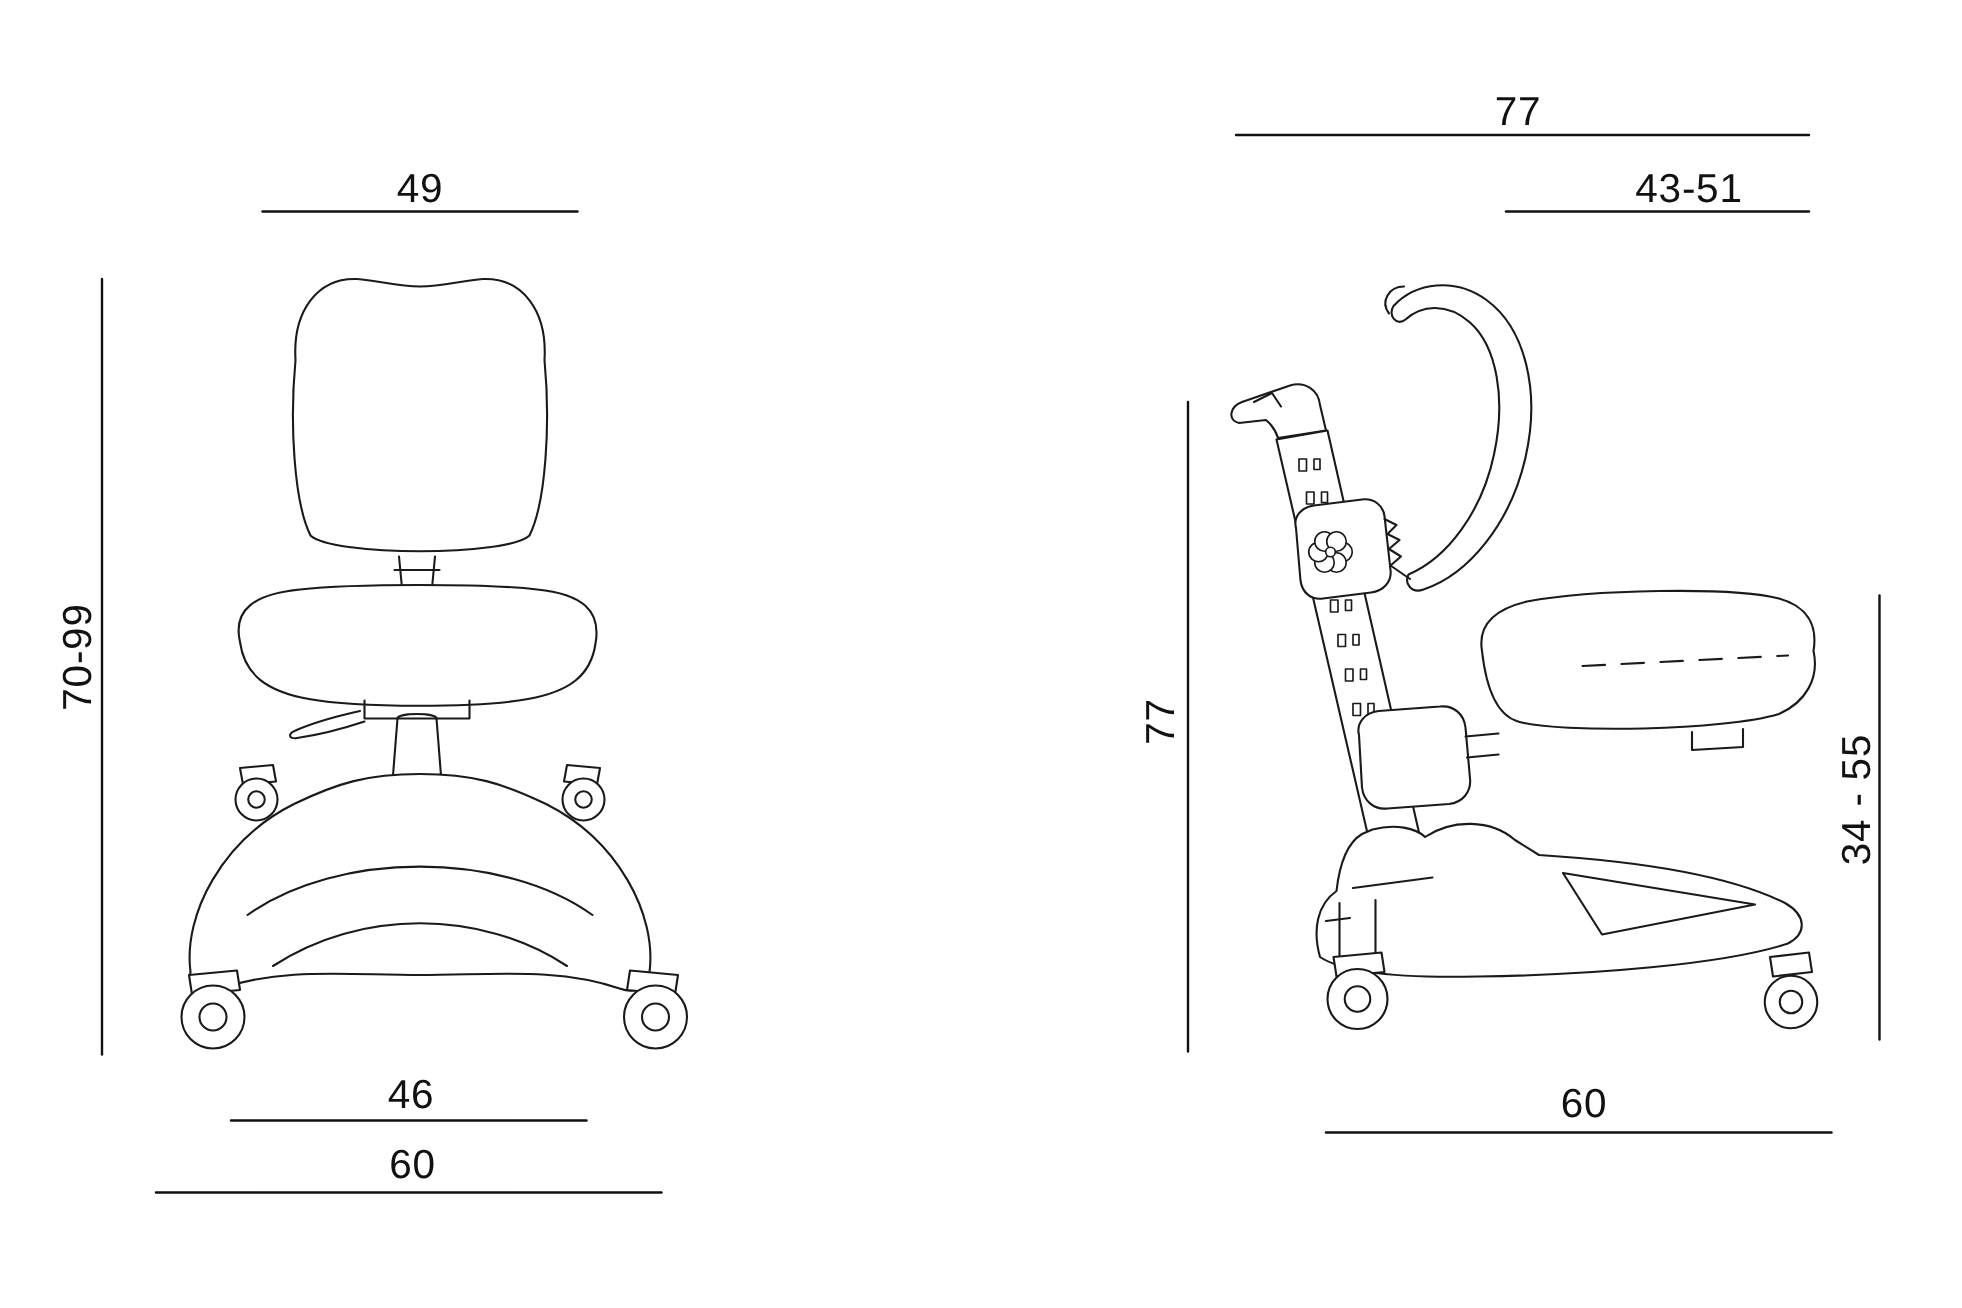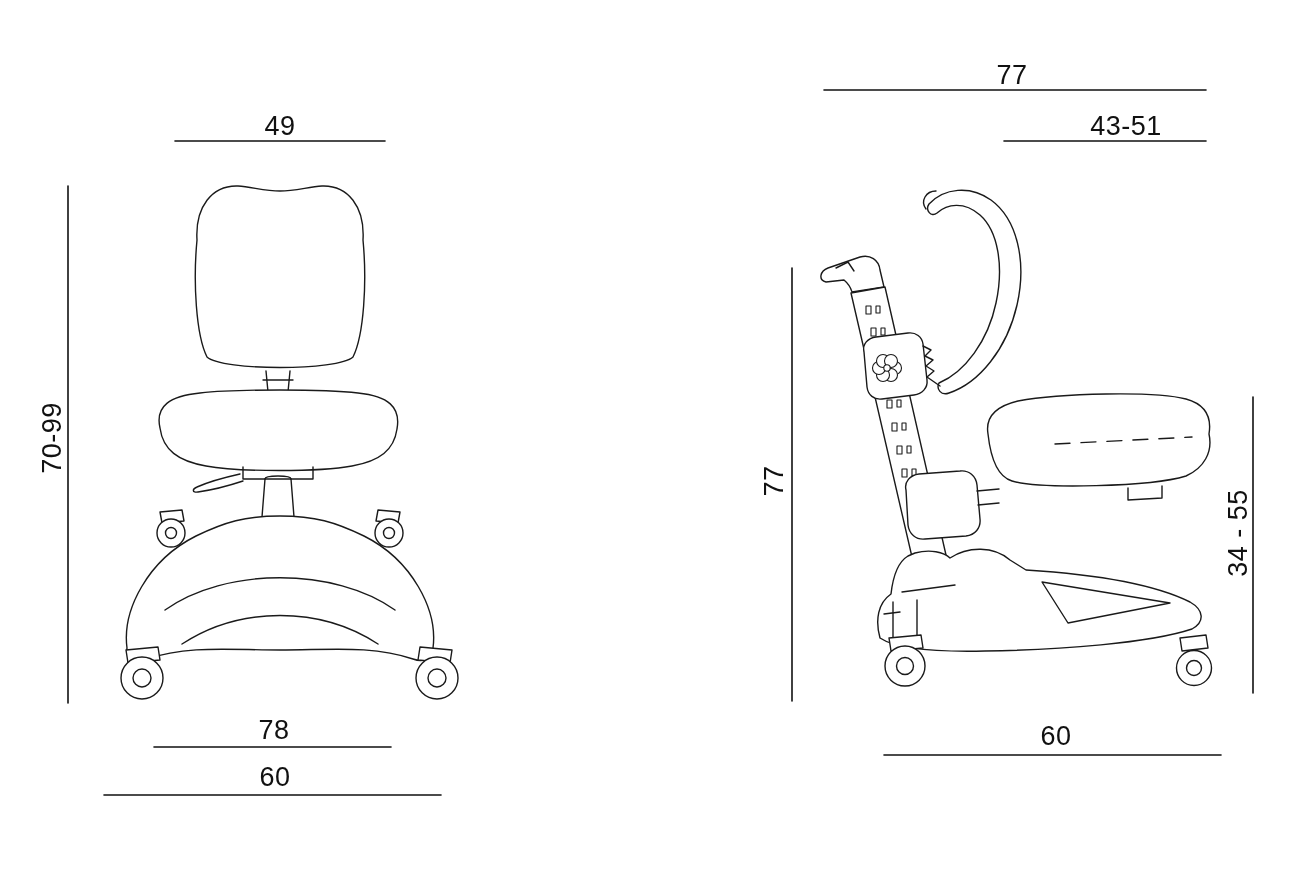--- a/index.html
+++ b/index.html
@@ -240,21 +240,21 @@
       <path d="M 792 268 L 792 701"></path>
       <path d="M 1253 397 L 1253 693"></path>
       <path d="M 884 755 L 1221 755"></path>
     </g>
   </svg>
 
   <div class="dim-label" style="left:280px; top:126px;">49</div>
 
   <div class="dim-label vertical" style="left:52px; top:438px;">70-99</div>
 
-  <div class="dim-label" style="left:274px; top:730px;">78</div>
+  <div class="dim-label" style="left:274px; top:730px;">46</div>
 
   <div class="dim-label" style="left:275px; top:777px;">60</div>
 
   <div class="dim-label" style="left:1012px; top:75px;">77</div>
 
   <div class="dim-label" style="left:1105px; top:126px;margin-left:21px;">43-51</div>
 
   <div class="dim-label vertical" style="left:774px; top:481px;">77</div>
 
   <div class="dim-label vertical" style="left:1238px; top:533px;">34 - 55</div>

